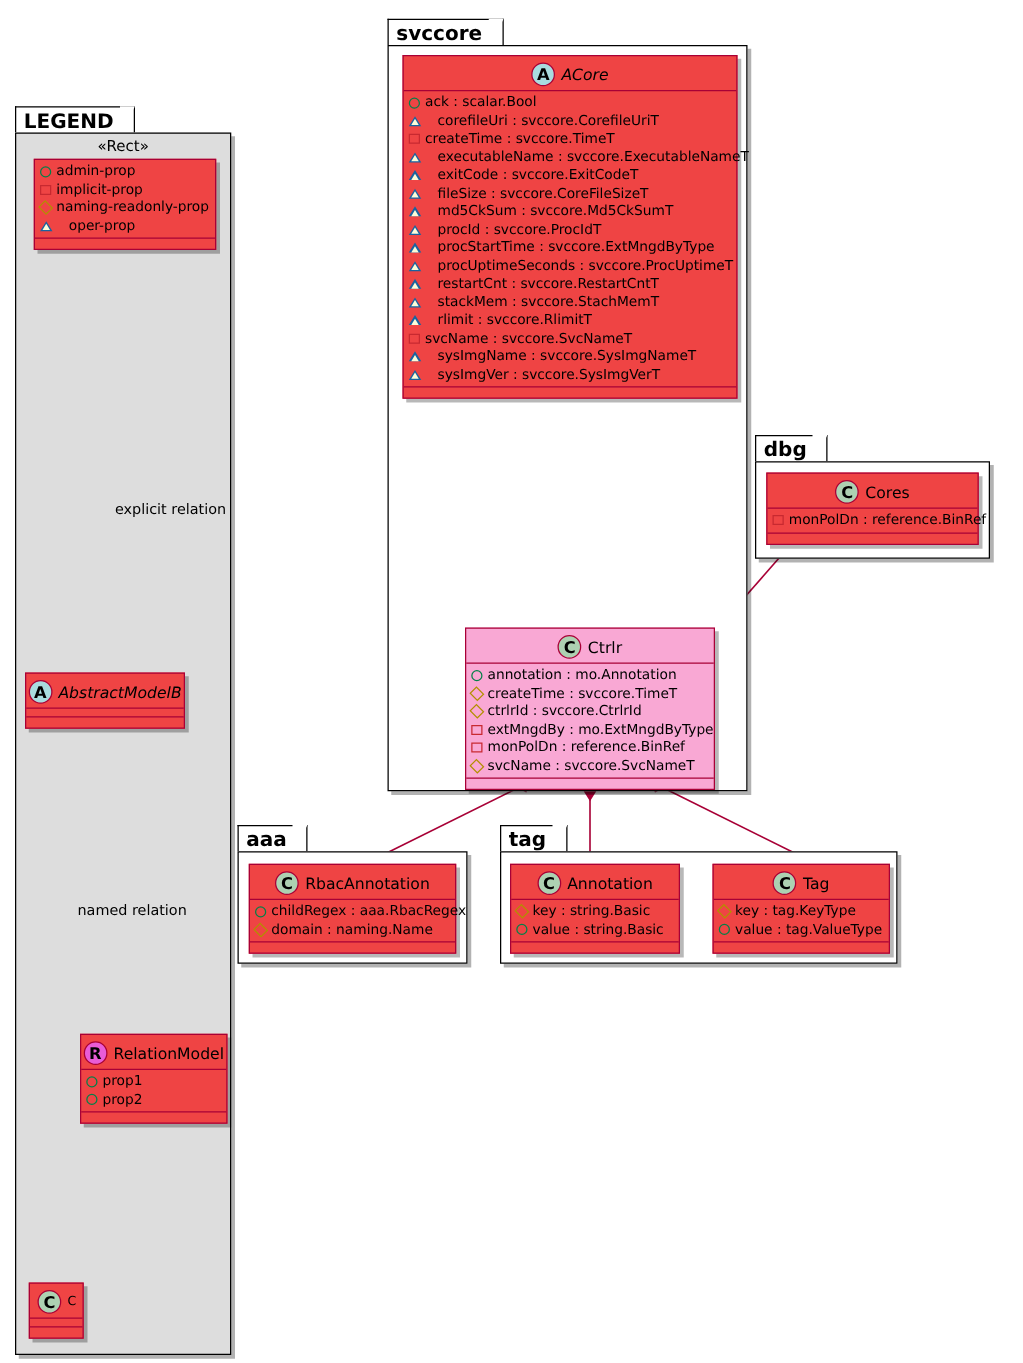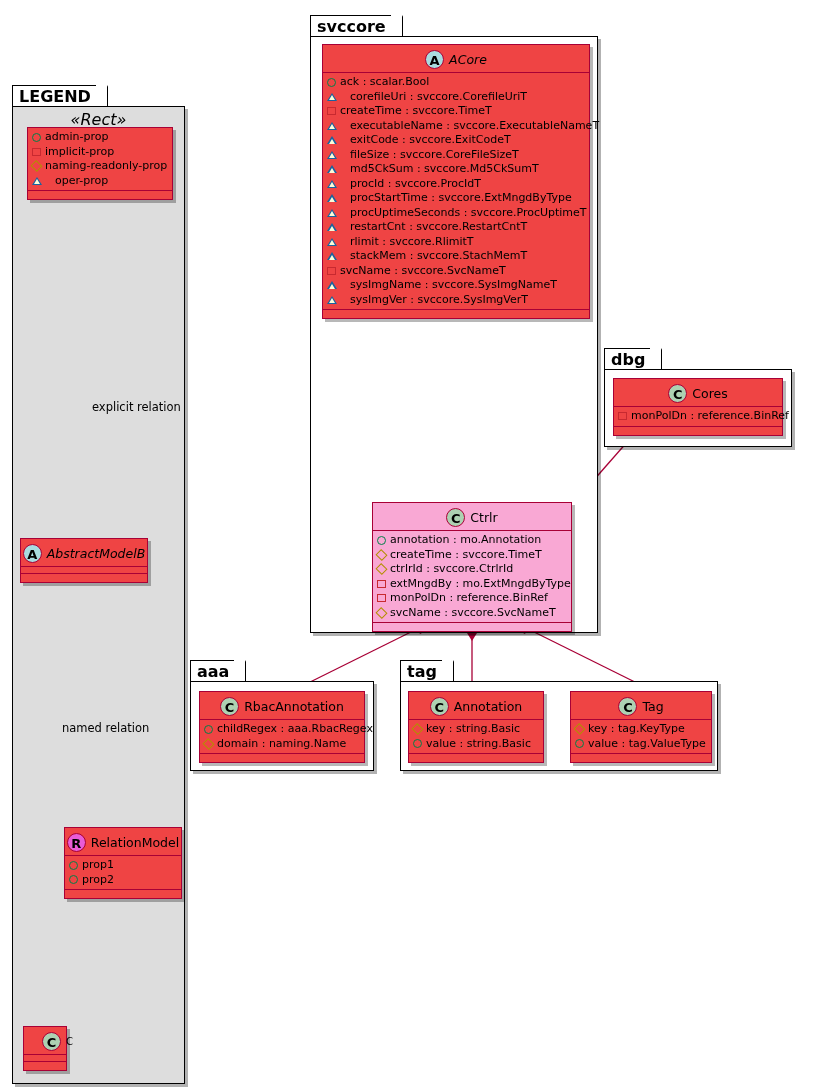--- a/index.html
+++ b/index.html
@@ -46,22 +46,22 @@
   .cls-attrs{
     border-bottom:1px solid #a80036;padding:2px 3px 2px 4px;
   }
   .cls-ops{height:8px;}
   .attr{
     white-space:nowrap;line-height:14.5px;height:14.5px;font-size:11px;
     display:flex;align-items:center;
   }
   .attr .txt{margin-left:4px;}
   .stereo{
-    position:absolute;width:100%;text-align:center;font-style:italic;
-    font-size:16px;
+    position:absolute;width:100%;text-align:center;
+    font-size:12px;
   }
 
   
   .badge{
     display:inline-block;width:19px;height:19px;border-radius:50%;
     line-height:19px;text-align:center;font-weight:bold;font-size:13px;
     vertical-align:middle;margin-right:5px;box-sizing:border-box;
   }
   .badge.c{background:#add1b2;border:1px solid #a80036;color:#000;}
   .badge.a{background:#a9dcdf;border:1px solid #a80036;color:#000;}
@@ -194,21 +194,21 @@
         </div>
       <div class="attr">
           <span class="vis circle"></span>
           <span class="txt">prop2</span>
         </div>
     </div>
     <div class="cls-ops"></div>
   </div>
 
   <div class="cls" style="left:23px;top:1026px;width:44px;">
-    <div class="cls-hdr" style="text-align:left;padding-left:18px;">
+    <div class="cls-hdr" style="text-align:left;padding-left:6px;">
       <span class="badge c">C</span><span class="nm" style="font-size:10px;">C</span>
     </div>
     <div class="cls-attrs" style="height:6px;padding:0;"></div>
     <div class="cls-ops"></div>
   </div>
 
   <div class="edge-label" style="left:92px;top:400px;">explicit relation</div>
   <div class="edge-label" style="left:62px;top:721px;">named relation</div>
 
   <div class="pkg" style="left:310px;top:15px;width:290px;height:620px;">
@@ -262,25 +262,25 @@
       <div class="attr">
           <span class="vis triangle"></span>
           <span class="txt">procUptimeSeconds : svccore.ProcUptimeT</span>
         </div>
       <div class="attr">
           <span class="vis triangle"></span>
           <span class="txt">restartCnt : svccore.RestartCntT</span>
         </div>
       <div class="attr">
           <span class="vis triangle"></span>
+          <span class="txt">stackMem : svccore.StachMemT</span>
+        </div>
+      <div class="attr">
+          <span class="vis triangle"></span>
           <span class="txt">rlimit : svccore.RlimitT</span>
-        </div>
-      <div class="attr">
-          <span class="vis triangle"></span>
-          <span class="txt">stackMem : svccore.StachMemT</span>
         </div>
       <div class="attr">
           <span class="vis square"></span>
           <span class="txt">svcName : svccore.SvcNameT</span>
         </div>
       <div class="attr">
           <span class="vis triangle"></span>
           <span class="txt">sysImgName : svccore.SysImgNameT</span>
         </div>
       <div class="attr">

